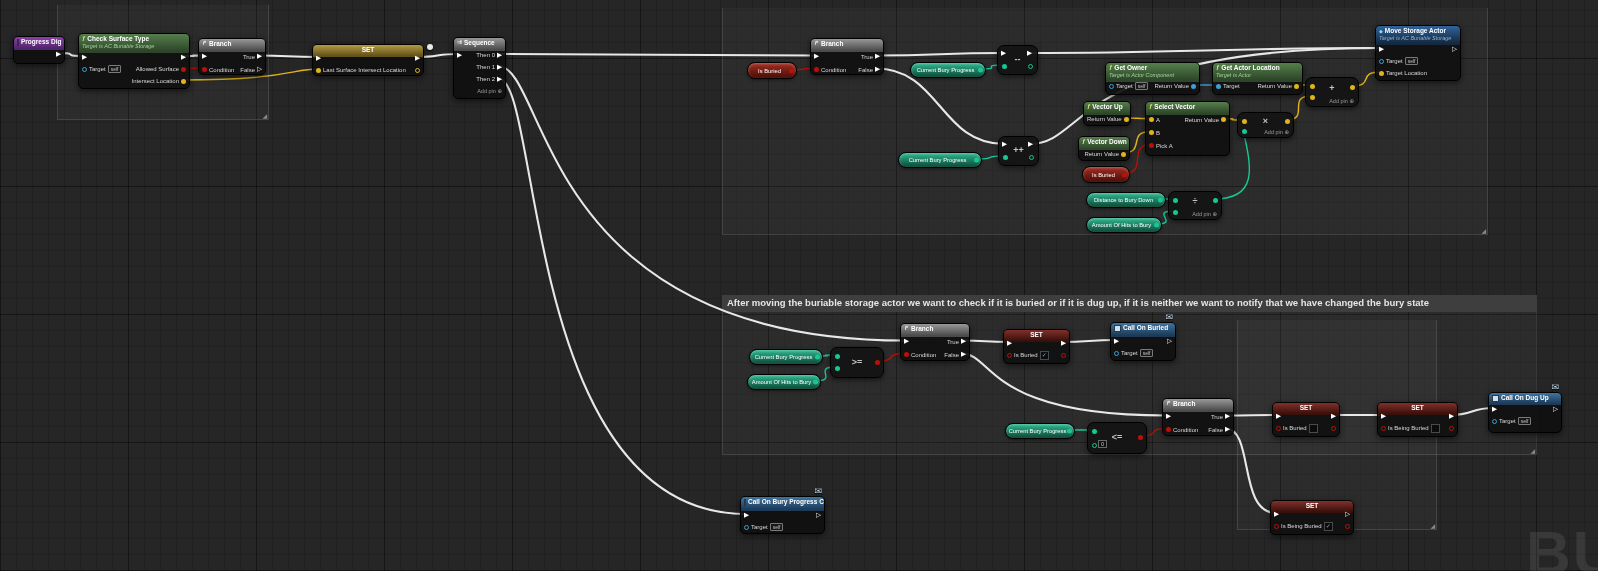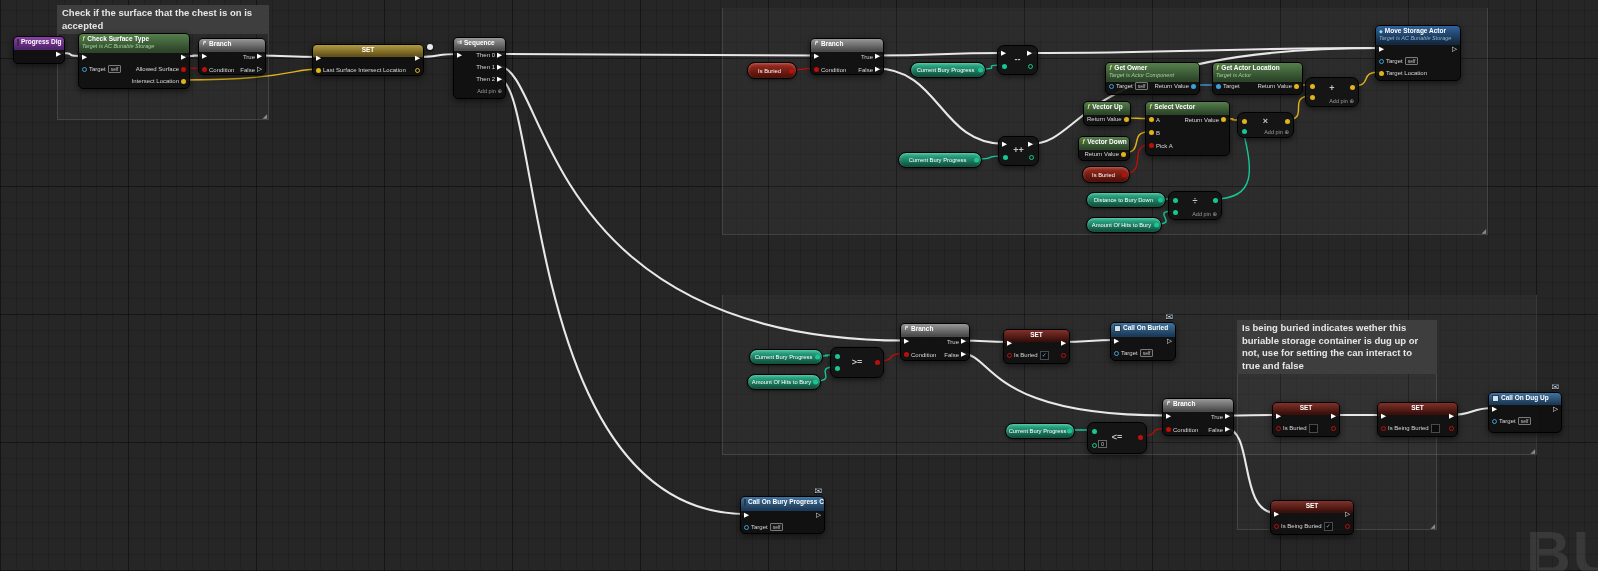--- a/index.html
+++ b/index.html
@@ -74,37 +74,36 @@
              letter-spacing:2px;line-height:1;}
   svg{position:absolute;left:0;top:0;}
 </style>
 </head>
 <body>
 
 <div id="canvas">
   <div class="watermark" style="left:1526px;top:522px;">BUR</div>
   <div class="layer" id="layer-comments">
       <div class="comment" style="left: 57px; top: 5px; width: 212px; height: 115px;">
-        <div class="c-hdr">Check if the surface that the chest is on is accepted</div>
         <div class="c-body">
           <span class="c-handle">◢</span>
         </div>
       </div>
       <div class="comment" style="left: 722px; top: 8px; width: 766px; height: 227px;">
         <div class="c-body">
           <span class="c-handle">◢</span>
         </div>
       </div>
       <div class="comment" style="left: 722px; top: 295px; width: 815px; height: 160px;">
+        <div class="c-hdr">After moving the buriable storage actor we want to check if it is buried or if it is dug up, if it is neither we want to notify that we have changed the bury state</div>
         <div class="c-body">
           <span class="c-handle">◢</span>
         </div>
       </div>
       <div class="comment" style="left: 1237px; top: 320px; width: 200px; height: 210px;">
-        <div class="c-hdr">Is being buried indicates wether this buriable storage container is dug up or not, use for setting the can interact to true and false</div>
         <div class="c-body">
           <span class="c-handle">◢</span>
         </div>
       </div>
     </div>
   <svg id="layer-wires" width="1598" height="571">
       <path d="M57,53 C82,53 59,56 84,56" fill="none" stroke="#e8e8e8" stroke-width="2.1" stroke-linecap="round"></path>
       <path d="M182,56 C207,56 179,55.5 204,55.5" fill="none" stroke="#e8e8e8" stroke-width="2.1" stroke-linecap="round"></path>
       <path d="M258,55.5 C288,55.5 288,57 318,57" fill="none" stroke="#e8e8e8" stroke-width="2.1" stroke-linecap="round"></path>
       <path d="M416,57 C441,57 434,54 459,54" fill="none" stroke="#e8e8e8" stroke-width="2.1" stroke-linecap="round"></path>

